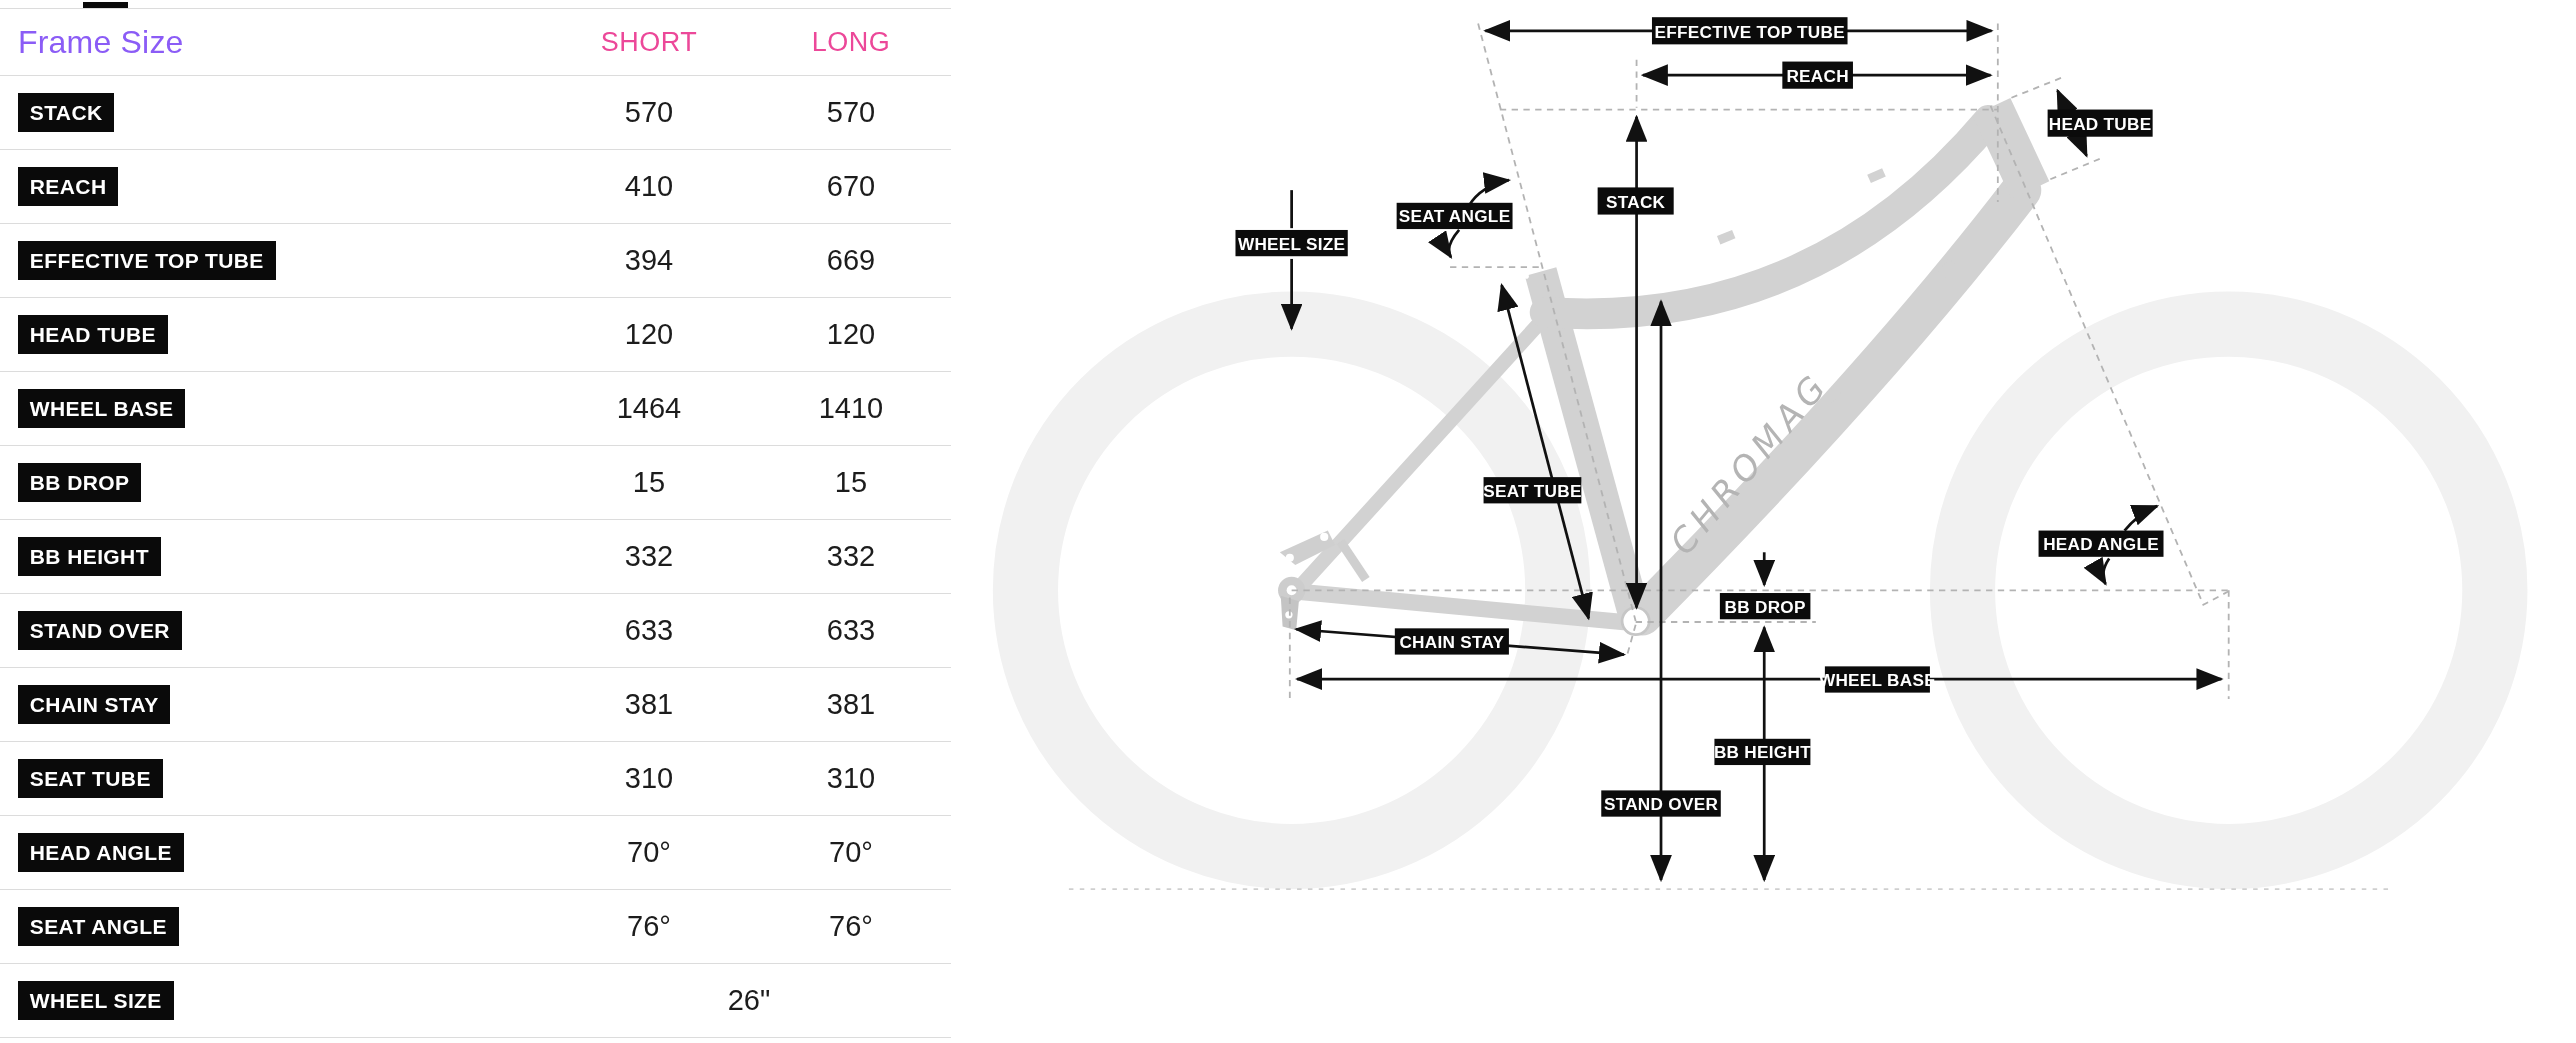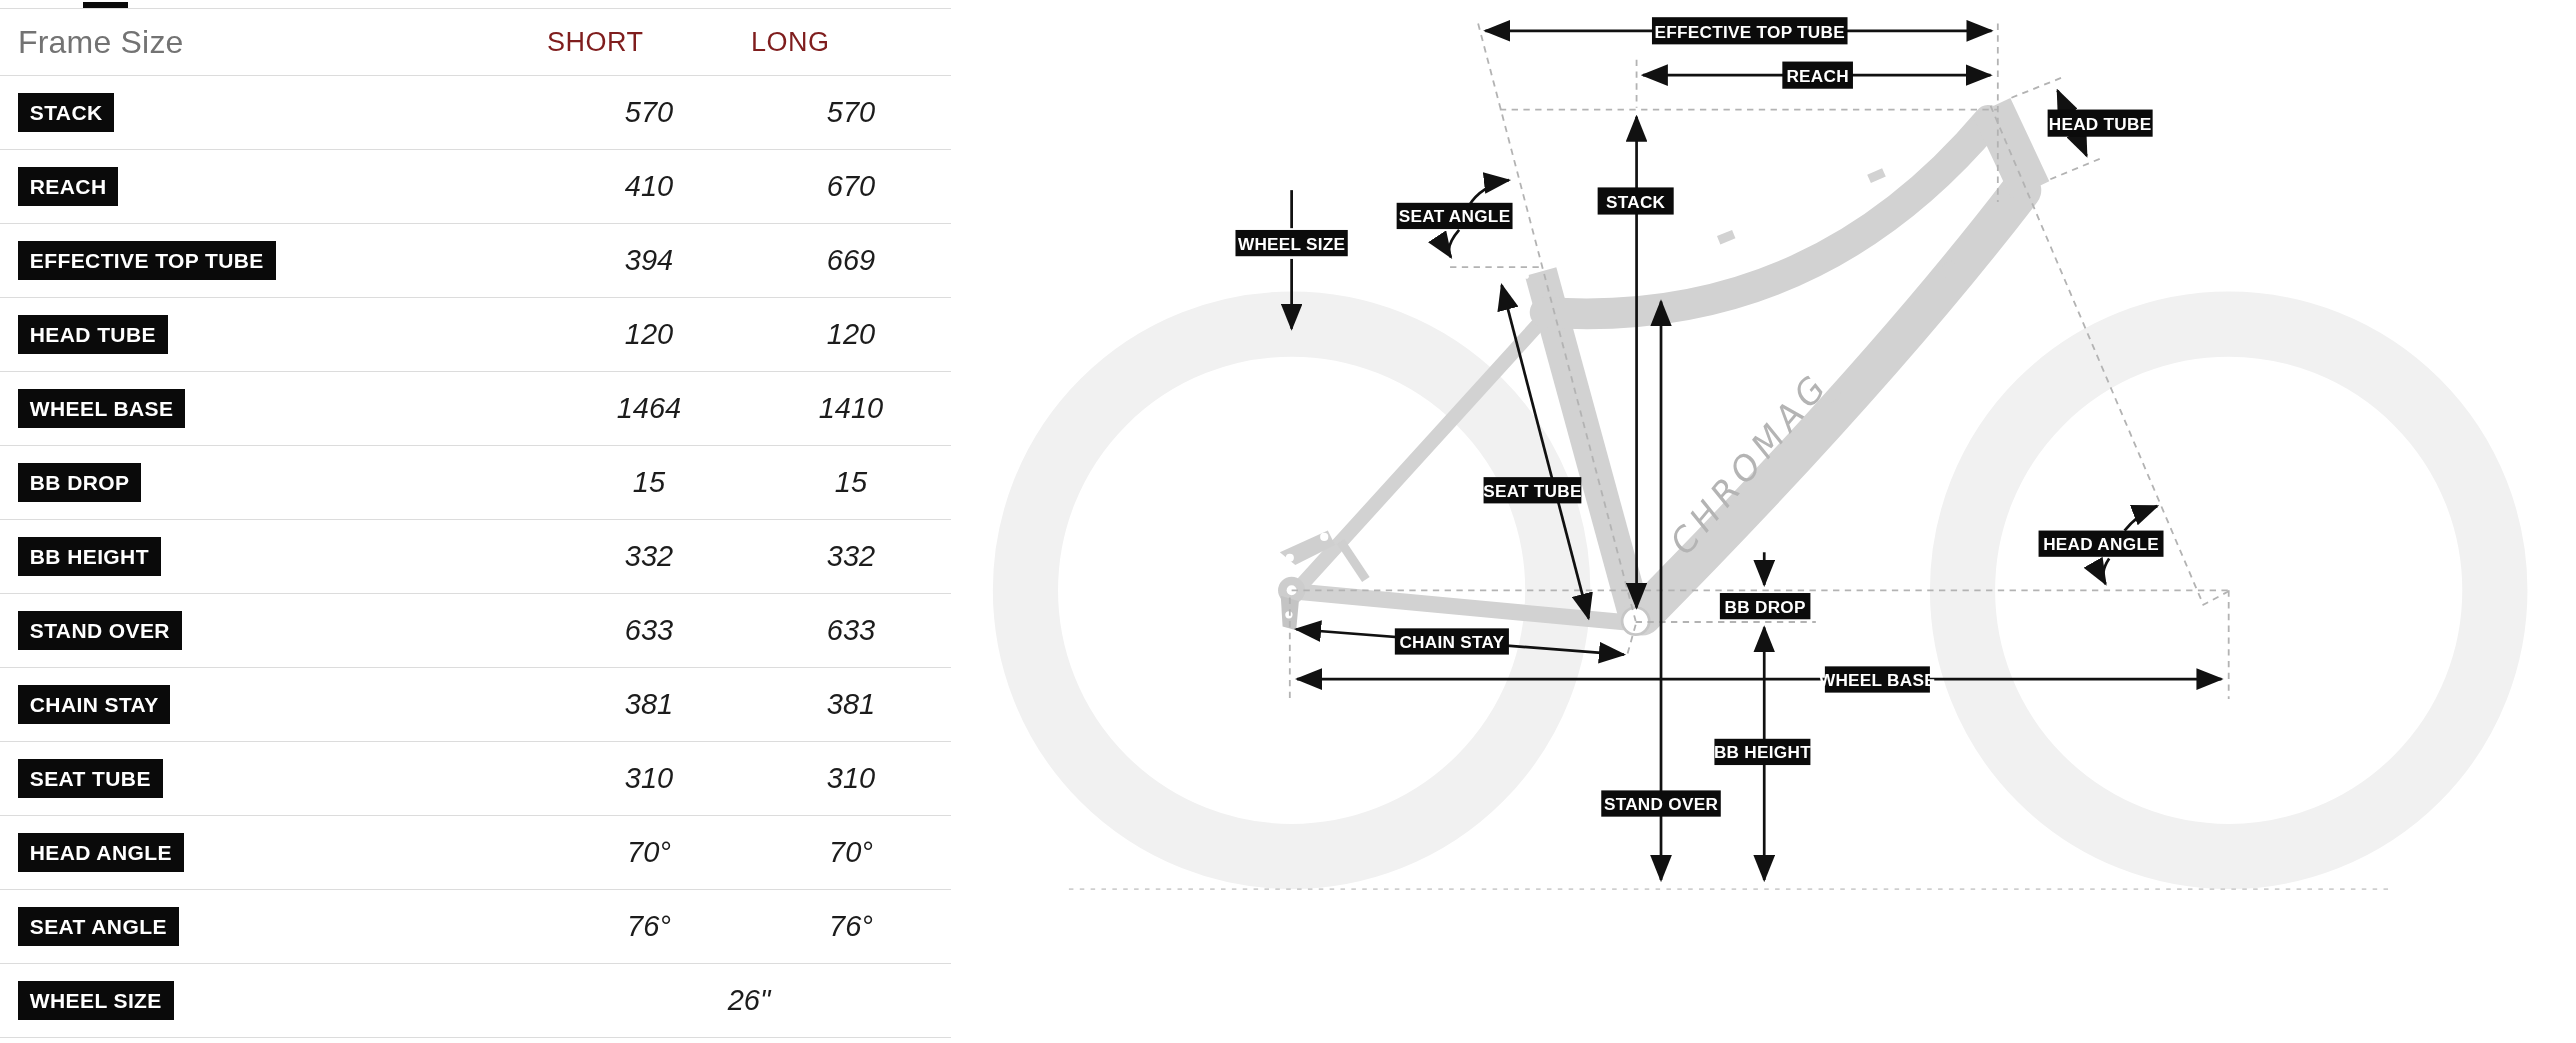--- a/index.html
+++ b/index.html
@@ -6,24 +6,24 @@
   body{width:2576px;height:1043px;position:relative;overflow:hidden;
        font-family:"Liberation Sans", sans-serif;-webkit-font-smoothing:antialiased;}
 
   
   .spec-table{position:absolute;left:0;top:8.2px;width:951px;}
   .tab-mark{position:absolute;left:83px;top:1.8px;width:45px;height:6.3px;background:#0a0a0a;}
   .thead{height:66px;border-top:1.8px solid #dcdcdc;border-bottom:1.8px solid #dcdcdc;
          display:flex;align-items:center;}
   .trow{height:73px;border-bottom:1.4px solid #dcdcdc;display:flex;align-items:center;}
   .cell-label{flex:1;padding-left:18px;}
-  .title{font-size:32px;color:#737373;letter-spacing:0.2px;}
-  .colhead{width:204px;font-size:27px;color:#7f1d1d;letter-spacing:0.5px;}
+  .title{font-size:32px;color:#8b5cf6;letter-spacing:0.2px;}
+  .colhead{width:204px;text-align:center;font-size:27px;color:#ec4899;letter-spacing:0.5px;}
   .colhead.long{width:200px;}
-  .val{width:204px;text-align:center;font-size:29px;color:#1c1c1c;font-style:italic;}
+  .val{width:204px;text-align:center;font-size:29px;color:#1c1c1c;}
   .val.long{width:200px;}
   .val.combined{width:404px;text-align:center;}
   .pill{display:inline-block;background:#0a0a0a;color:#fff;font-size:21px;font-weight:700;
         letter-spacing:0.4px;padding:9px 11.8px;line-height:1;white-space:nowrap;}
 
   
   .diagram-svg{position:absolute;left:0;top:0;width:2576px;height:1043px;}
   .pill-txt{font-size:19px;font-weight:700;letter-spacing:.3px;fill:#fff;
             font-family:"Liberation Sans", sans-serif;}
   .brand-txt{font-size:38px;font-style:italic;letter-spacing:7px;fill:#b4b4b4;

